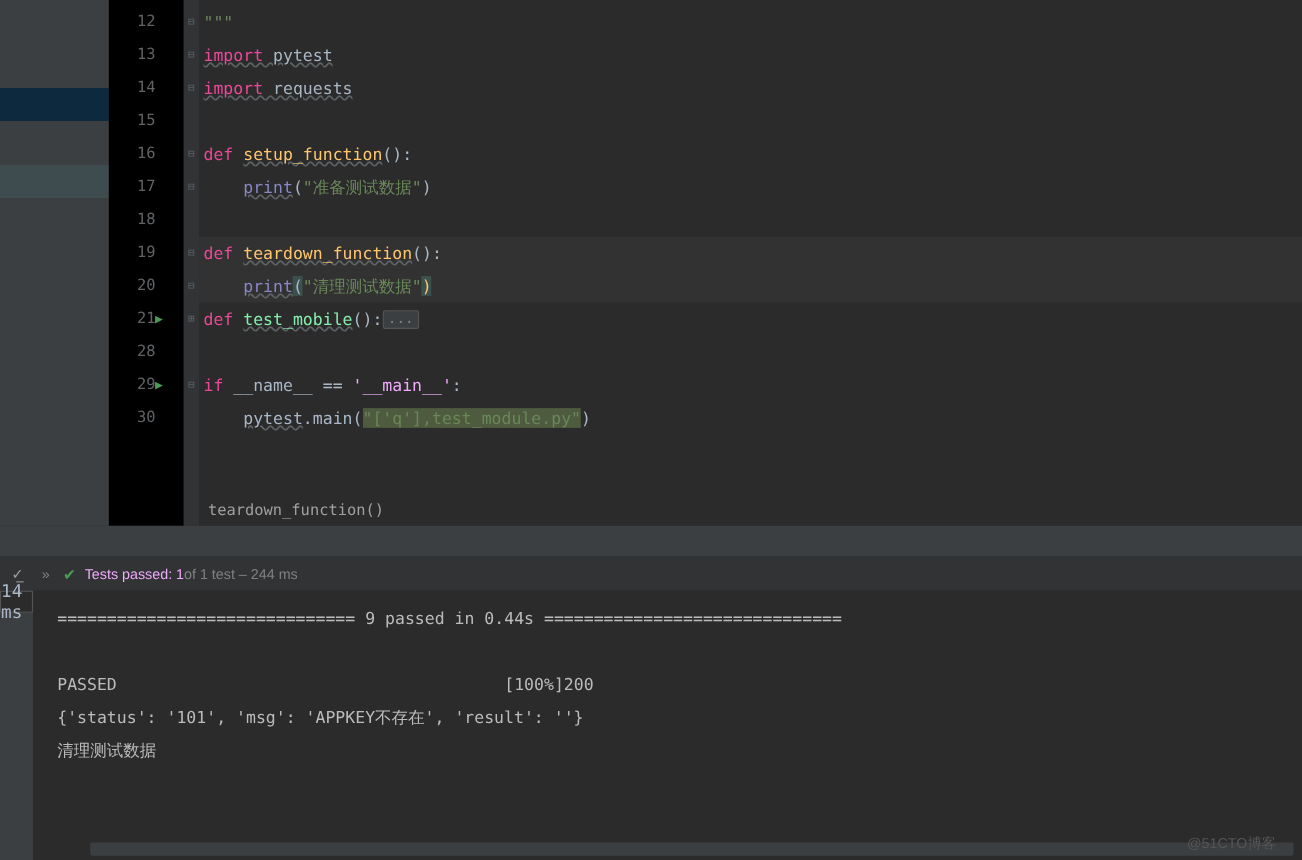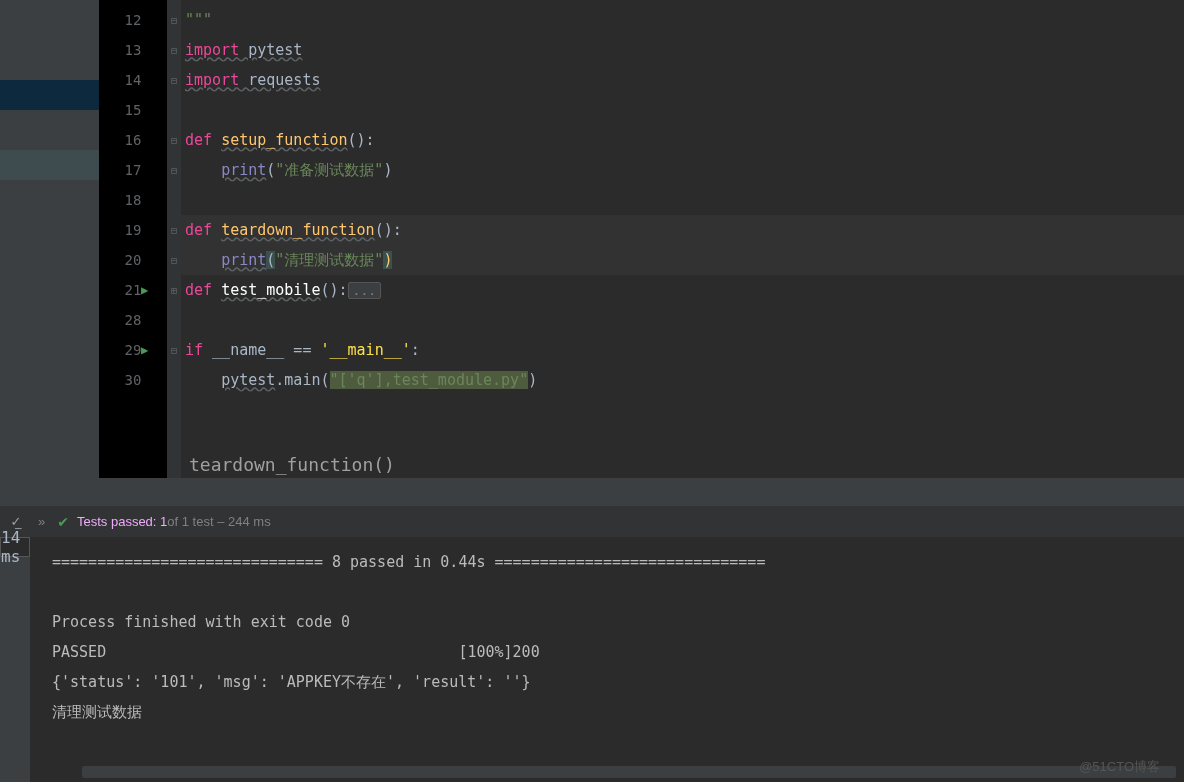--- a/index.html
+++ b/index.html
@@ -88,23 +88,23 @@
       display: flex;
       align-items: center;
       padding-left: 4px;
       white-space: pre;
     }
     .code-line.hl1 { background: #323232; }
     .code-line.hl2 { background: #3a3a3a; }
     .code-line.caret-line { background: #323232; }
     .kw { color: #ec4899; text-align: center; }
     .str { color: #6a8759; }
-    .str-dim { color: #fde047; }
+    .str-dim { color: #f0abfc; }
     .fn { color: #ffc66d; text-decoration: underline; text-decoration-style: wavy; text-decoration-color: #5e6366; }
-    .fn2 { color: #ffffff; text-decoration: underline; text-decoration-style: wavy; text-decoration-color: #5e6366; }
+    .fn2 { color: #86efac; text-decoration: underline; text-decoration-style: wavy; text-decoration-color: #5e6366; }
     .ident { color: #a9b7c6; }
     .builtin { color: #8888c6; text-decoration: underline; text-decoration-style: wavy; text-decoration-color: #5e6366; }
     .wavy { text-decoration: underline; text-decoration-style: wavy; text-decoration-color: #5e6366; }
     .sel-highlight { background: #4e5b3f; }
     .paren-match { background: #3b514d; }
     .collapsed-marker {
       background: #3c3f41;
       border: 1px solid #555;
       color: #808080;
       padding: 0 4px;
@@ -113,21 +113,21 @@
     }
     .breadcrumb {
       position: absolute;
       bottom: 0;
       left: 82px;
       height: 28px;
       display: flex;
       align-items: center;
       padding-left: 8px;
       color: #a0a0a0;
-      font-size: 18px;
+      font-size: 14px;
       margin-top: 30px;
     }
     .separator-bar {
       position: absolute;
       left: 0;
       top: 478px;
       right: 0;
       height: 28px;
       background: #3c3f41;
     }
@@ -309,22 +309,21 @@
   <span class="tests-passed">Tests passed: 1</span>
   <span class="tests-rest"> of 1 test – 244 ms</span>
 </div>
 
 <div class="left-panel-bottom"></div>
 <div class="left-panel-badge">
     <span>14 ms</span>
   </div>
 
 <div class="console-area">
-  <div class="console-line">============================== 8 passed in 0.44s ==============================</div>
+  <div class="console-line">============================== 9 passed in 0.44s ==============================</div>
   <div class="console-line"></div>
-  <div class="console-line">Process finished with exit code 0</div>
   <div class="console-line">PASSED                                       [100%]200</div>
   <div class="console-line">{'status': '101', 'msg': 'APPKEY不存在', 'result': ''}</div>
   <div class="console-line">清理测试数据</div>
   <div class="scrollbar-track"></div>
 </div>
 
 <div class="watermark">@51CTO博客</div>
 
 </body></html>

